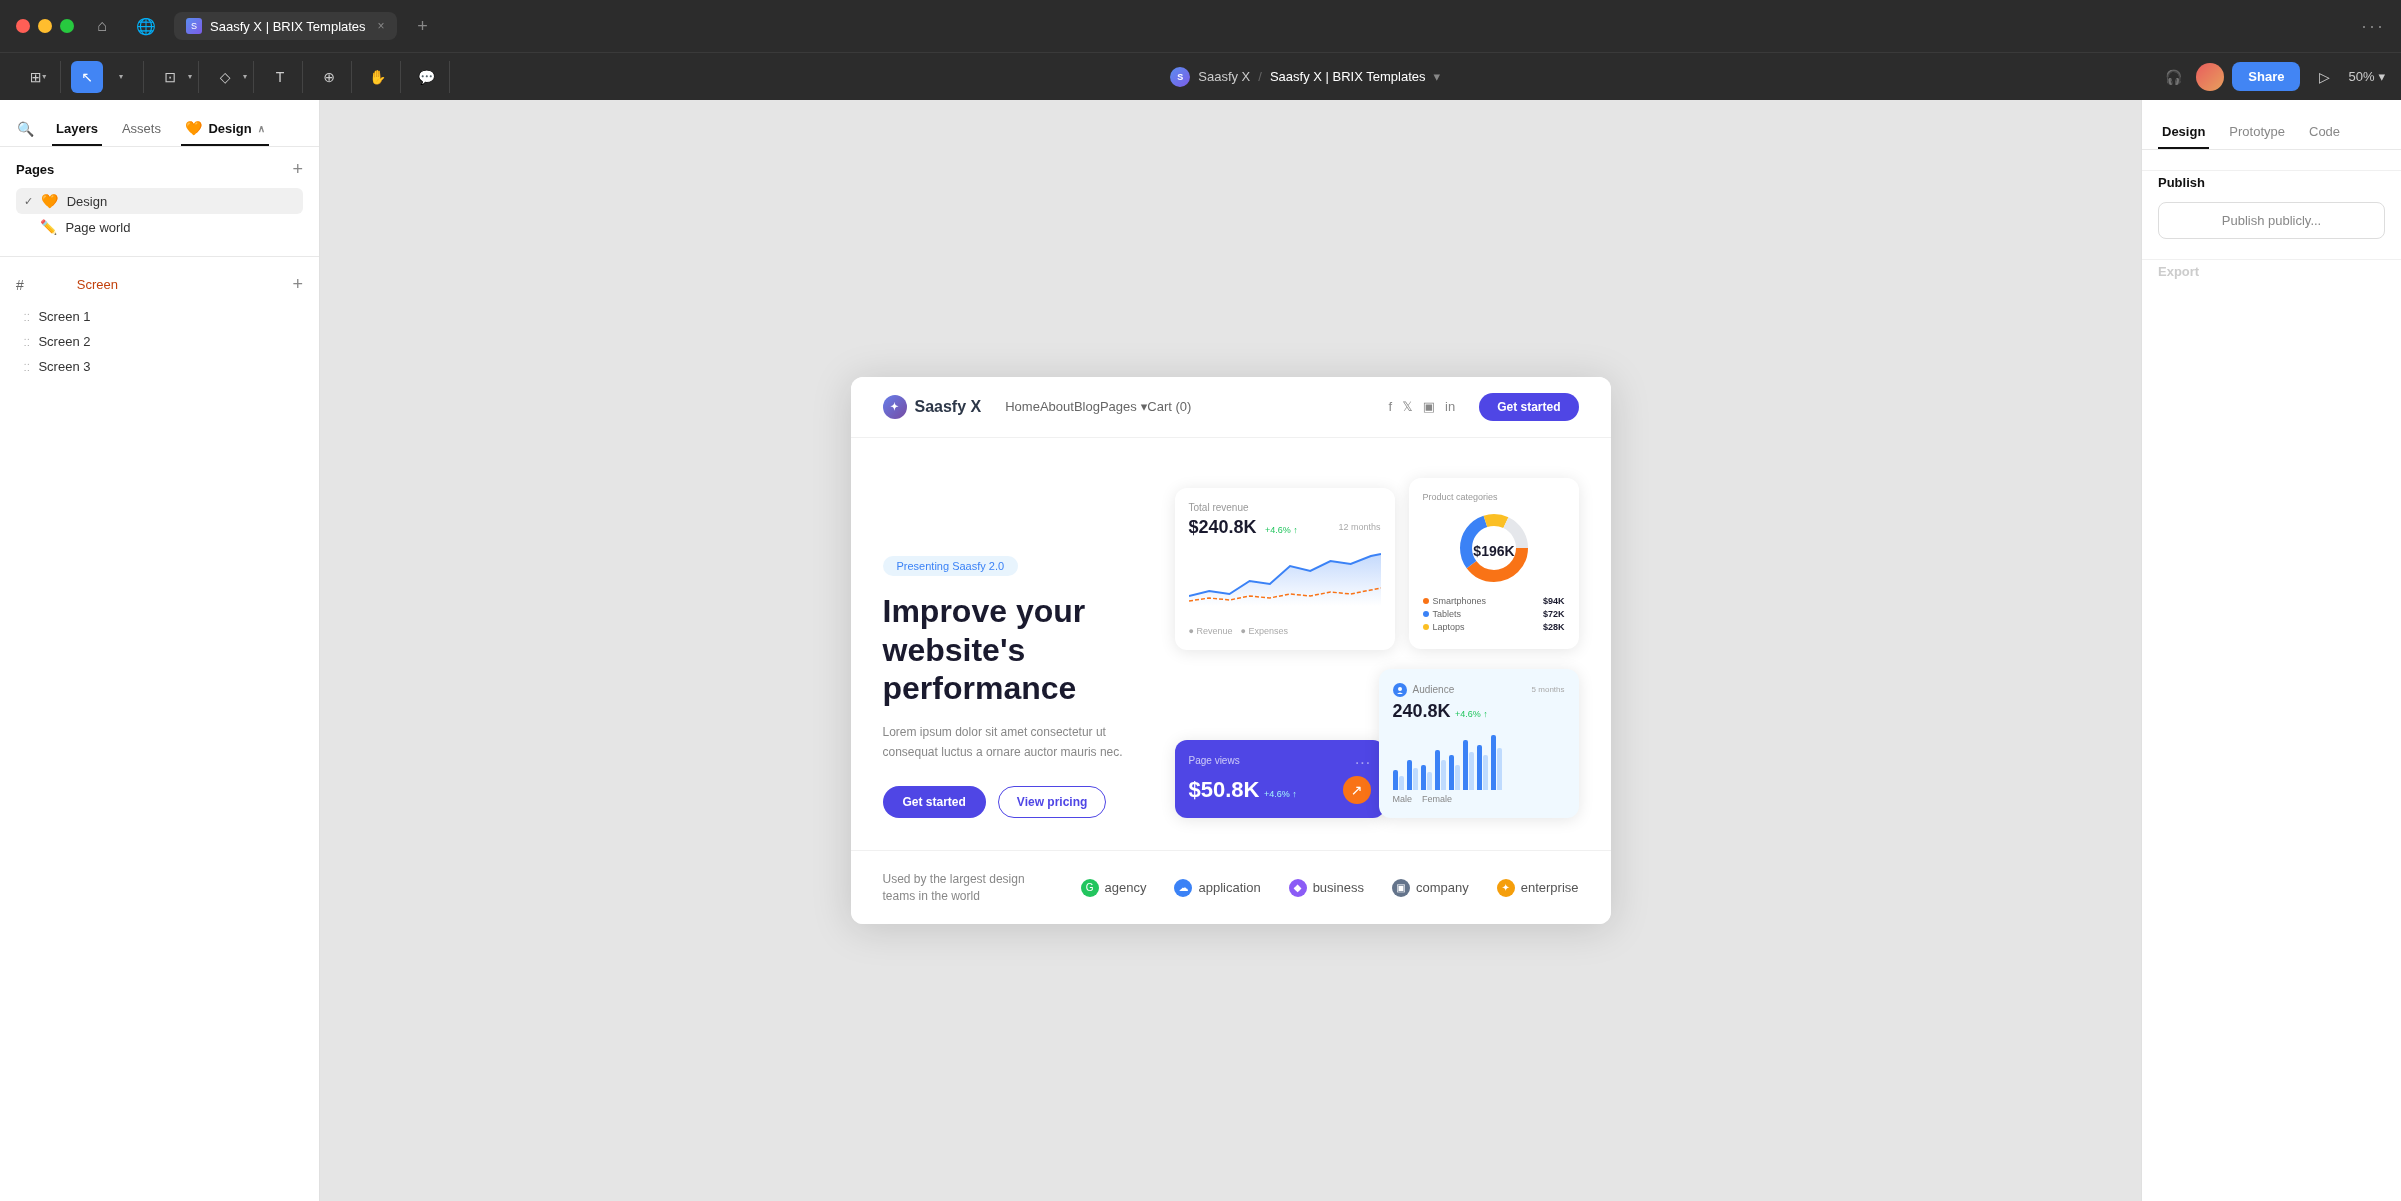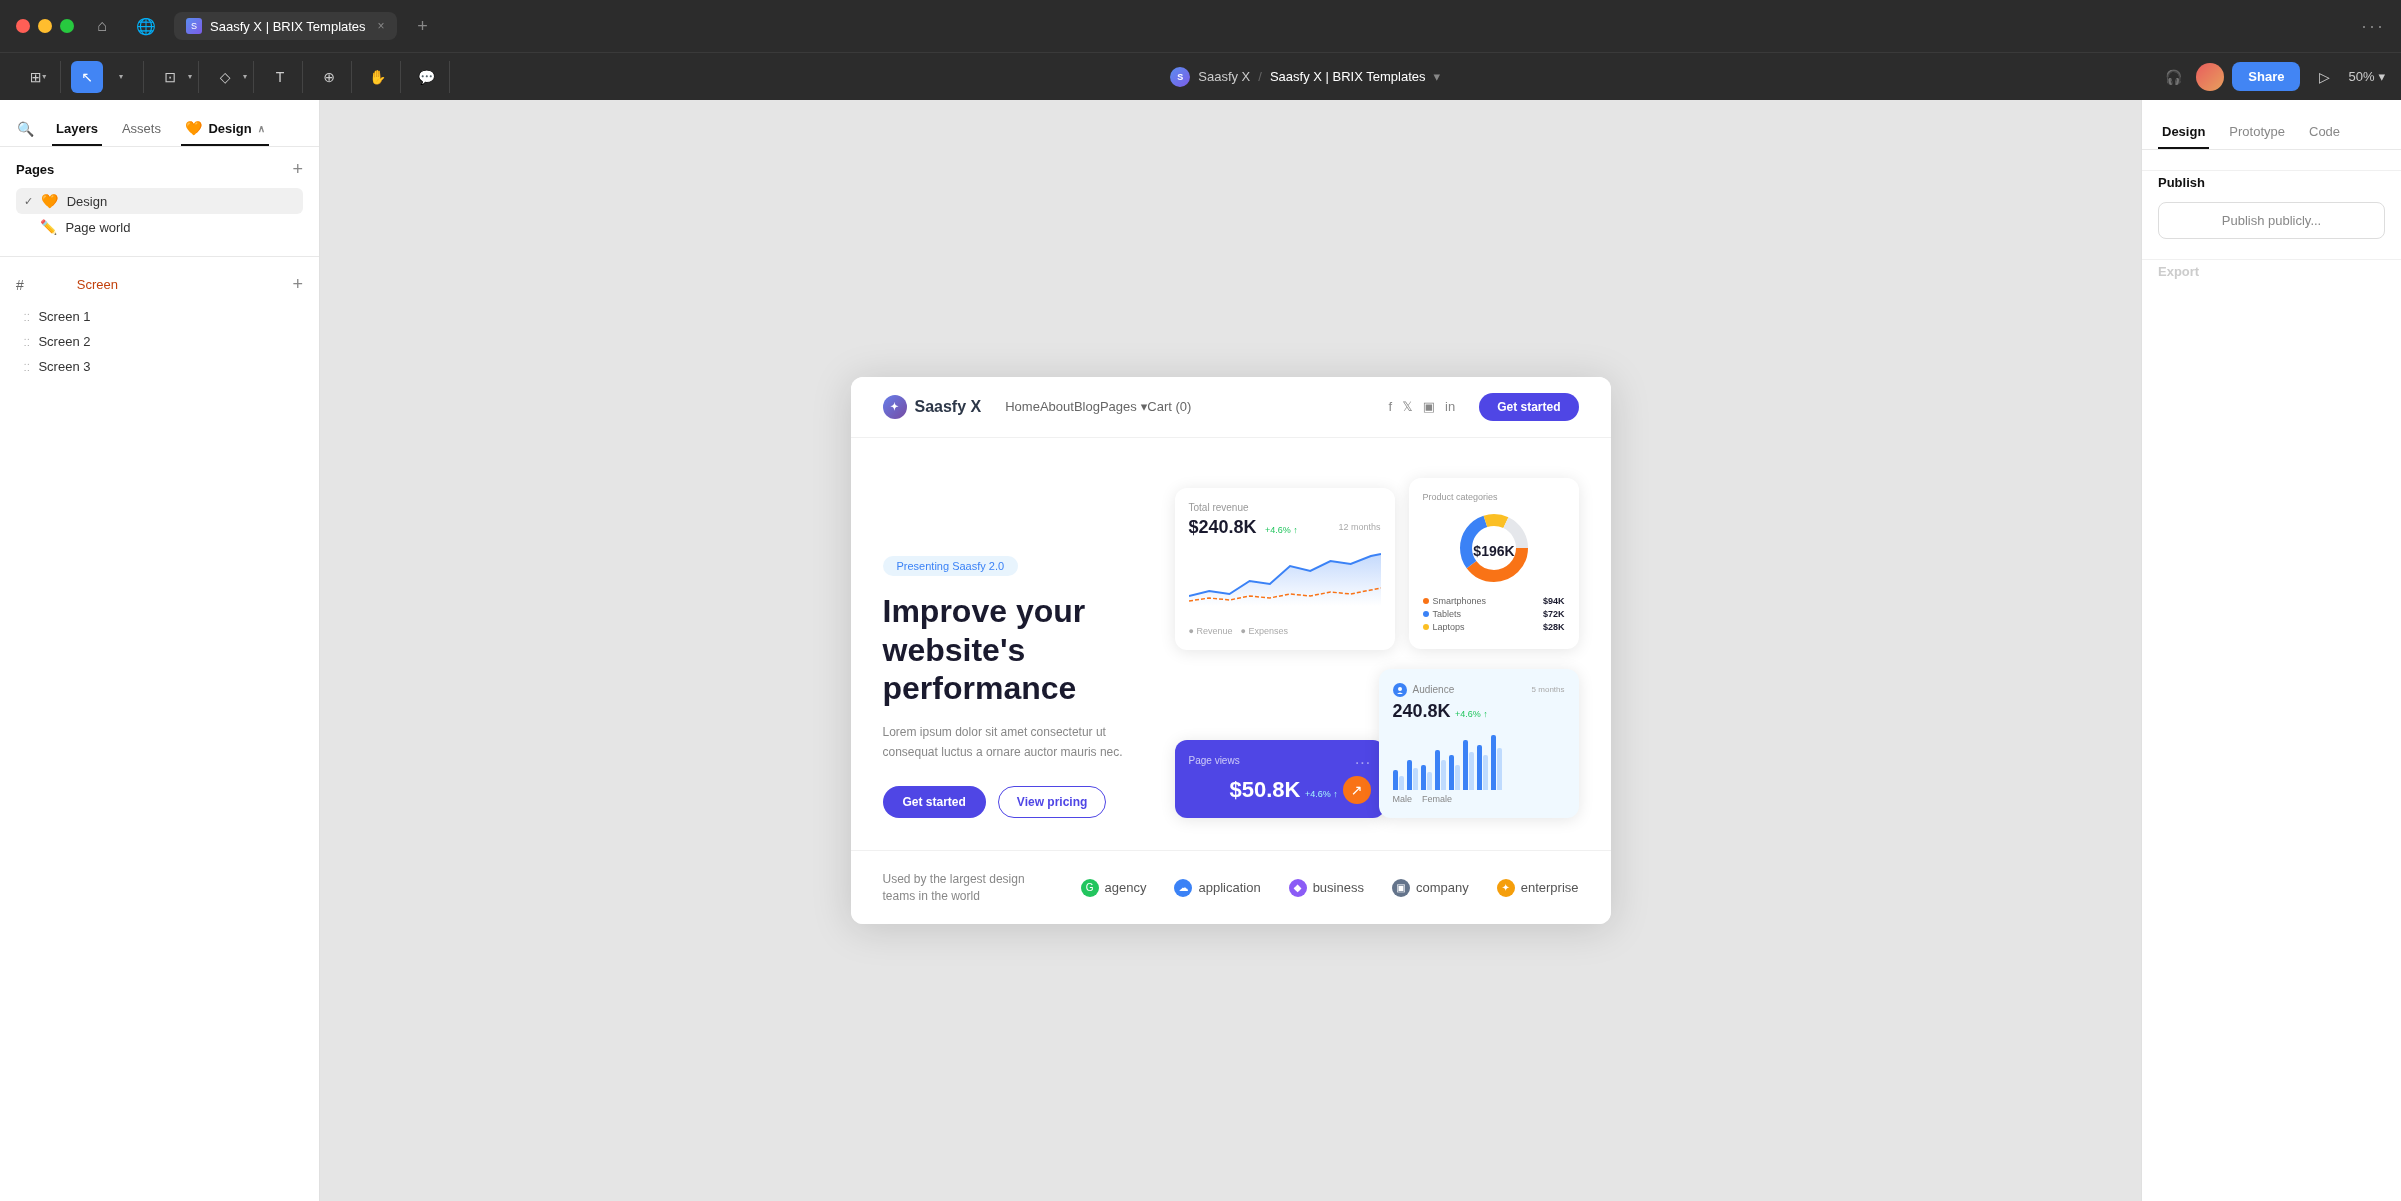--- a/index.html
+++ b/index.html
@@ -598,21 +598,21 @@
       display: flex;
       align-items: center;
     }
     .legend-value {
       font-weight: 600;
       color: #1a1a2e;
     }
 
     
     .card-pageviews .card-label { color: rgba(255,255,255,0.7); }
-    .card-pageviews .card-value { color: white; font-size: 22px; margin-left: 41px; }
+    .card-pageviews .card-value { color: white; font-size: 22px; }
 
     
     .bar-chart-container {
       display: flex;
       align-items: flex-end;
       gap: 3px;
       height: 60px;
       margin-top: 8px;
     }
     .bar-group {

